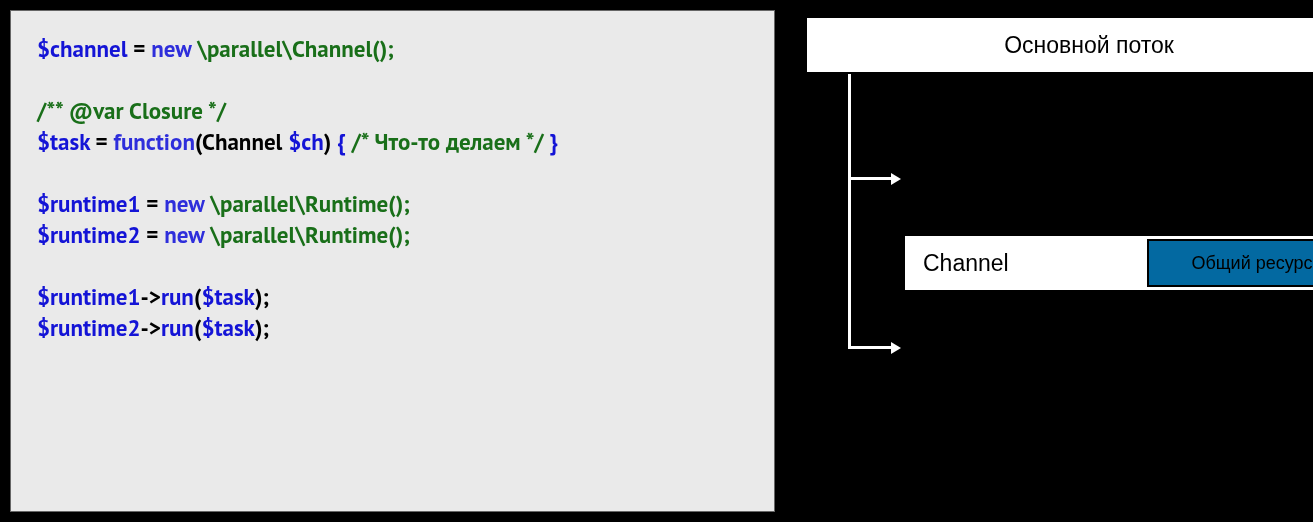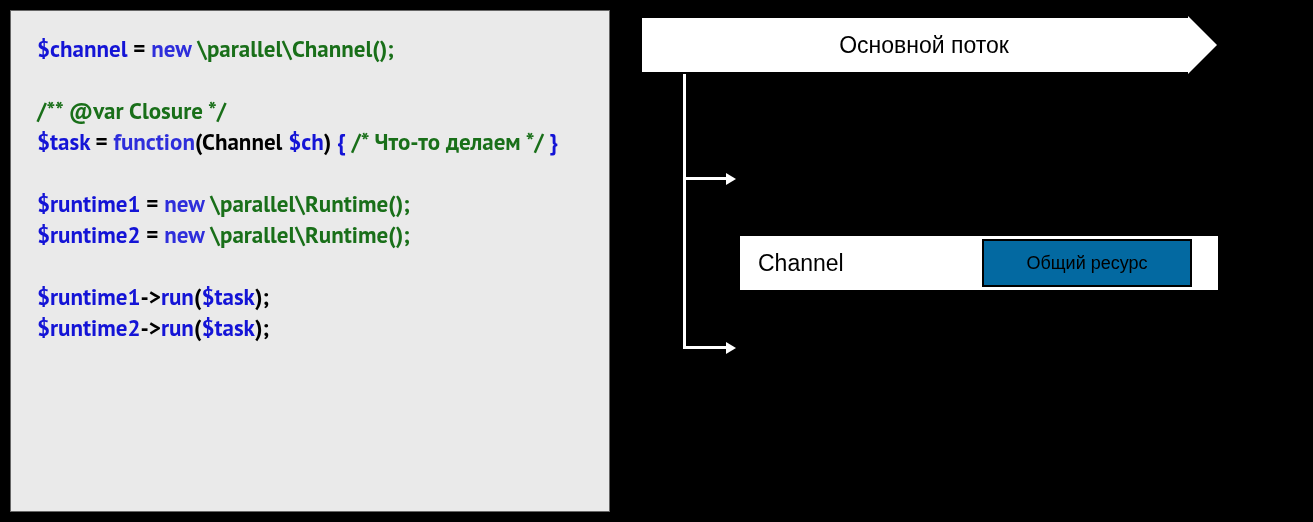--- a/index.html
+++ b/index.html
@@ -7,21 +7,21 @@
     width: 1313px;
     height: 522px;
     background: #000;
     font-family: Arial, Helvetica, sans-serif;
     display: flex;
     overflow: hidden;
   }
 
   
   .code-pane {
-    width: 600px;
+    width: 765px;
     height: 502px;
     margin: 10px;
     background: #EAEAEA;
     border: 1px solid #666;
     padding: 22px 26px;
     font-family: Consolas, "PT Sans", "DejaVu Sans", sans-serif;
     font-size: 23px;
     line-height: 1.35;
     font-weight: 600;
     white-space: pre;

